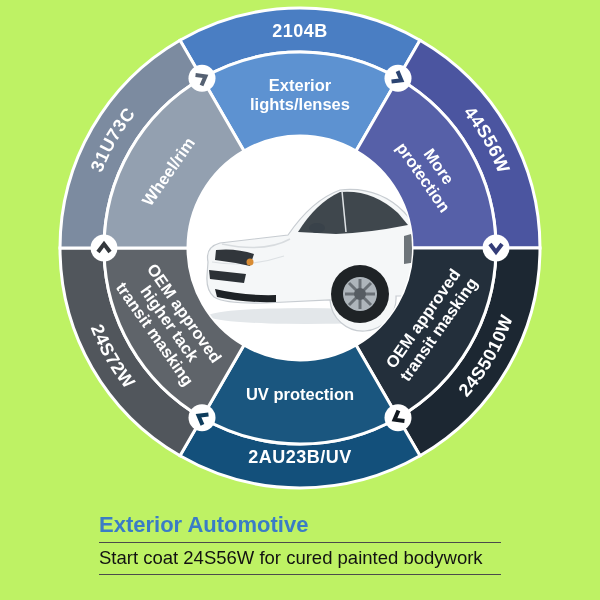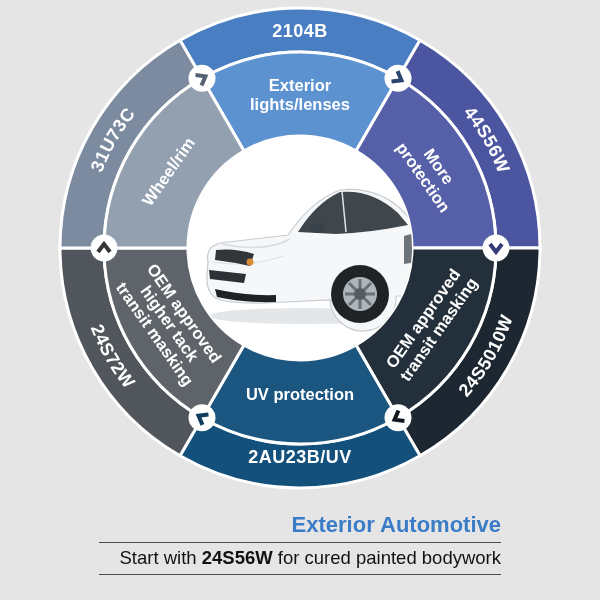--- a/index.html
+++ b/index.html
@@ -1,24 +1,24 @@
 <!DOCTYPE html>
 <html><head>
 <meta charset="utf-8">
 <style>
   html,body{margin:0;padding:0;background:#ffffff;}
-  .page{width:600px;height:600px;background:#e5e5e5;font-family:"Liberation Sans",sans-serif;overflow:hidden;}
+  .page{width:600px;height:600px;background:#bef264;font-family:"Liberation Sans",sans-serif;overflow:hidden;}
   svg text{font-family:"Liberation Sans",sans-serif;}
   .code-text{font-size:18px;font-weight:bold;fill:#ffffff;letter-spacing:0.5px;}
   .desc-text{font-size:16.5px;font-weight:bold;fill:#ffffff;}
-  .footer{width:402px;margin:8px auto 0 auto;text-align:right;color:#121212;}
+  .footer{width:402px;margin:8px auto 0 auto;text-align:left;color:#121212;}
   .footer-title{font-size:22px;font-weight:bold;color:#3a7cc6;margin-bottom:4px;}
   .rule{border-top:1.6px solid #4b4b4b;margin:2px 0;}
   .footer-start{font-size:18.5px;padding:2px 0 3px 0;}
-  .footer-start b{font-weight:bold;}
+  .footer-start b{font-weight:normal;}
   .footer-example{font-size:15px;padding-top:3px;}
 </style>
 </head>
 <body>
 
 <div class="page">
 
   <svg width="600" height="500" viewBox="0 0 600 500">
     <defs>
       <path id="arc-tr" d="M412.3,68.2 A212,212 0 0 1 511.9,240.6"></path>
@@ -135,17 +135,17 @@
     </g>
     <g transform="translate(202,78.3)">
       <circle r="13.5" fill="#ffffff"></circle>
       <path d="M-4,-6 L4,0 L-4,6" fill="none" stroke-width="4" transform="rotate(-30)" stroke="#556172"></path>
     </g>
   </svg>
 
   <div class="footer">
     <div class="footer-title">Exterior Automotive</div>
     <div class="rule"></div>
-    <div class="footer-start"><span>Start with </span><b>24S56W</b><span> for cured painted bodywork</span></div>
+    <div class="footer-start"><span>Start coat </span><b>24S56W</b><span> for cured painted bodywork</span></div>
     <div class="rule"></div>
   </div>
 
 </div>
 
 </body></html>

